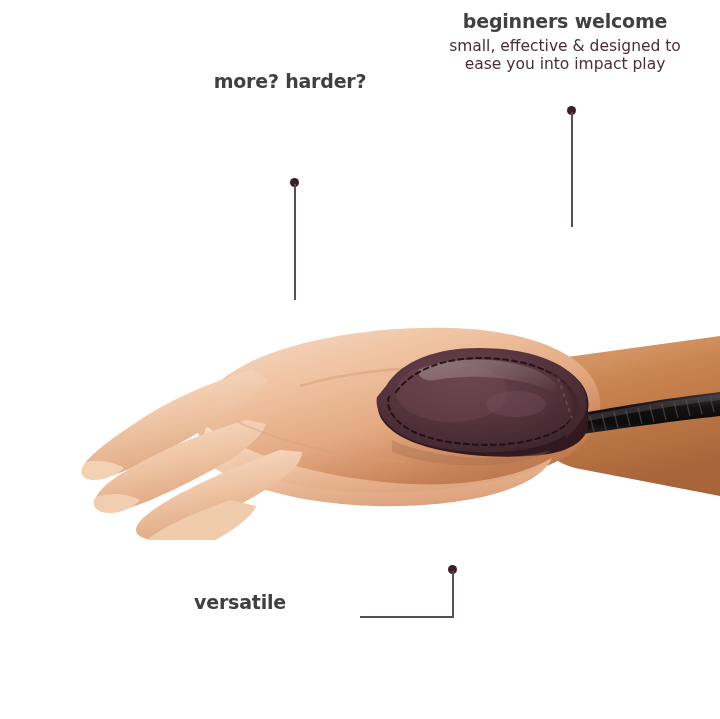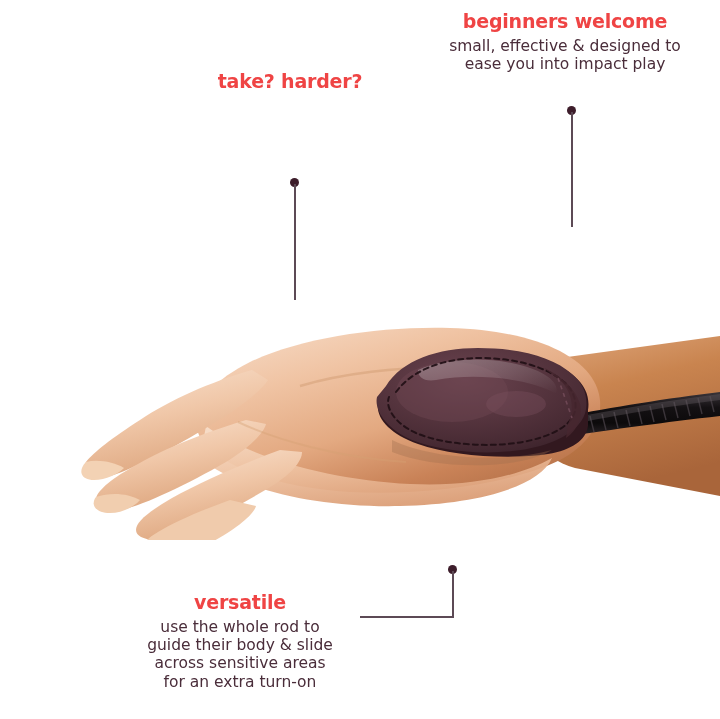--- a/index.html
+++ b/index.html
@@ -16,21 +16,21 @@
     height: 719px;
     background: #ffffff;
     overflow: hidden;
   }
 
   
   .callout { position: absolute; text-align: center; }
   .callout .headline {
     font-size: 19px;
     font-weight: 700;
-    color: #ef4444;
+    color: #404040;
     letter-spacing: -0.2px;
     line-height: 1.25;
     margin: 0 0 3px 0;
     white-space: nowrap;
   }
   .callout .body {
     font-size: 15.5px;
     font-weight: 400;
     color: #4a2d3a;
     line-height: 1.18;
@@ -220,24 +220,20 @@
     <div class="conn-line-h"></div>
   </div>
 
   <div class="callout" id="callout-beginners">
     <p class="headline">beginners welcome</p>
     <p class="body">small, effective &amp; designed to
 ease you into impact play</p>
   </div>
 
   <div class="callout" id="callout-more">
-    <p class="headline">take? harder?</p>
+    <p class="headline">more? harder?</p>
   </div>
 
   <div class="callout" id="callout-versatile">
     <p class="headline">versatile</p>
-    <p class="body">use the whole rod to
-guide their body &amp; slide
-across sensitive areas
-for an extra turn-on</p>
   </div>
 
 </div>
 
 </body></html>

